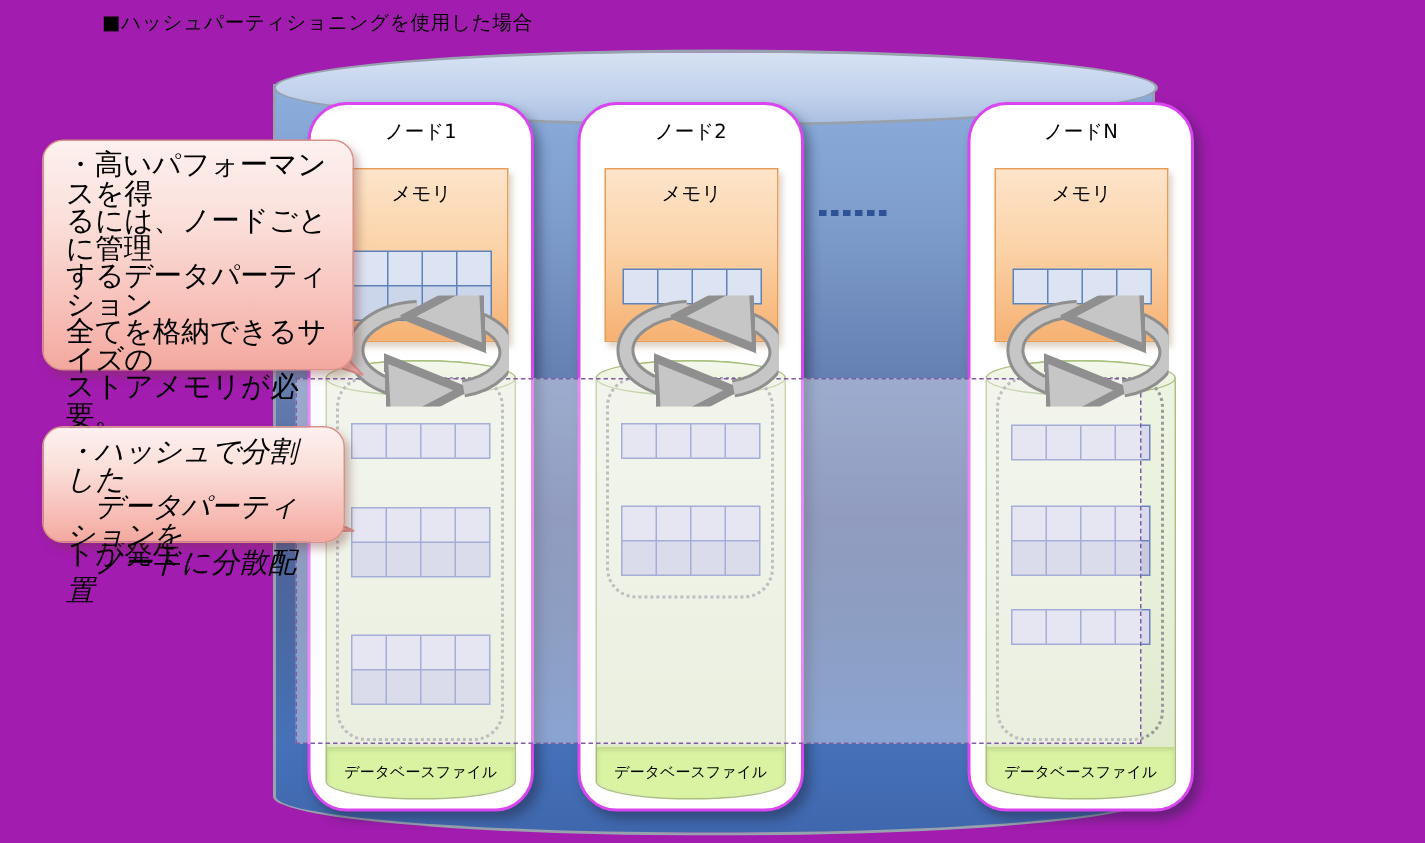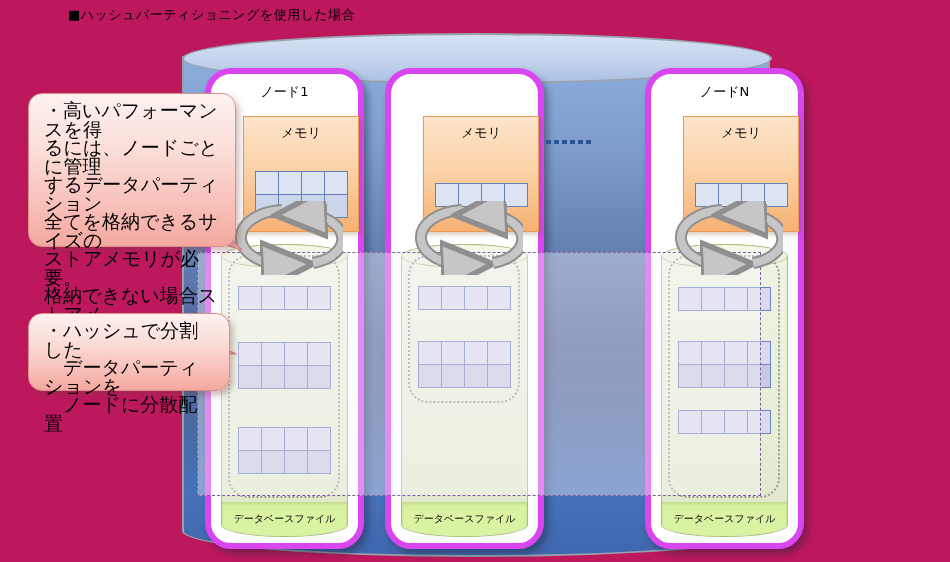--- a/index.html
+++ b/index.html
@@ -1,34 +1,34 @@
 <!DOCTYPE html>
 <html><head>
 <meta charset="utf-8">
 <style>
   html,body{margin:0;padding:0;background:#fff;}
-  .stage{position:relative;width:950px;height:562px;background:#be185d;overflow:hidden;
+  .stage{position:relative;width:950px;height:562px;background:#a21caf;overflow:hidden;
          font-family:"DejaVu Sans","Liberation Sans",sans-serif;color:#000;}
   .title{position:absolute;left:68px;top:6px;font-size:13px;letter-spacing:0.5px;}
 
   
   .cyl-body{position:absolute;left:182px;top:56px;width:584px;height:499px;
     border-left:2px solid #98a2ae;border-right:2px solid #98a2ae;border-bottom:2px solid #98a2ae;
     border-radius:0 0 292px 292px / 0 0 26px 26px;
     background:linear-gradient(180deg,#8caedd 0%,#7e9dcd 18%,#6681b4 38%,#50639a 58%,#4a689f 72%,#4671b9 88%,#3f67ad 100%);}
   .cyl-top{position:absolute;left:182px;top:33px;width:586px;height:47px;border-radius:50%;
     border:2px solid #98a2ae;background:linear-gradient(180deg,#d6e1f3 0%,#c2d2ec 60%,#aabfe2 100%);}
 
   
   .node{position:absolute;top:68px;width:147px;height:469px;background:#fff;
-    border:6px solid #d946ef;border-radius:26px;
+    border:2px solid #d946ef;border-radius:26px;
     box-shadow:4px 5px 7px rgba(30,35,60,0.45);}
   .node-title{position:absolute;top:9px;left:0;width:100%;text-align:center;font-size:13px;}
 
-  .membox{position:absolute;left:32px;top:42px;width:114px;height:114px;
+  .membox{position:absolute;left:16px;top:42px;width:114px;height:114px;
     background:linear-gradient(180deg,#fde4ca 0%,#fbd3a9 45%,#f6b172 100%);
     border:1px solid #e89b55;box-shadow:2px 3px 4px rgba(120,80,30,0.25);}
   .mem-label{position:absolute;top:7px;width:100%;text-align:center;font-size:13px;}
 
   .tbl{position:absolute;display:grid;grid-template-columns:repeat(4,22px);grid-auto-rows:22px;gap:1px;padding:1px;}
   .tbl.mem{background:#5f83b8;}
   .tbl.mem .c0{background:#dce4f3;} .tbl.mem .c1{background:#ccd6eb;}
   .tbl.db{background:#7081c0;}
   .tbl.db .c0{background:#d9dbec;} .tbl.db .c1{background:#c8cbe0;}
 
@@ -51,21 +51,21 @@
   
   .dots{position:absolute;left:546px;top:140px;display:flex;gap:3px;}
   .dots div{width:5px;height:4px;background:#2e5394;}
 
   
   .callout{position:absolute;z-index:70;border:1.5px solid #d9908a;border-radius:14px;
     background:linear-gradient(180deg,#fdf1ef 0%,#fbdfda 35%,#f6b6ae 85%,#f3a89f 100%);
     box-shadow:3px 4px 6px rgba(120,60,60,0.35);padding:7px 15px;font-size:19px;line-height:18.5px;
     white-space:pre-line;margin-left:20px;}
   .callout1{left:8px;top:93px;width:176px;height:138px;}
-  .callout2{left:8px;top:313px;width:170px;height:62px;}
+  .callout2{left:8px;top:284px;width:170px;height:62px;font-style:italic;}
   .tail{position:absolute;z-index:69;}
 </style>
 </head>
 <body>
 
 <div class="stage">
 
   <div class="title">■ハッシュパーティショニングを使用した場合</div>
 
   <div class="cyl-body"></div>
@@ -124,20 +124,21 @@
             <div class="c0"></div>
             <div class="c1"></div>
             <div class="c1"></div>
             <div class="c1"></div>
             <div class="c1"></div>
           </div>
           <div class="db-label">データベースファイル</div>
         </div>
       </div>
       <div class="node" style="left: 385px;">
+        <div class="node-title">ノード2</div>
         <div class="membox">
           <div class="mem-label">メモリ</div>
           <div class="tbl mem" style="left: 11px; top: 66px;">
             <div class="c0"></div>
             <div class="c0"></div>
             <div class="c0"></div>
             <div class="c0"></div>
           </div>
         </div>
         <svg width="118" height="74" class="cycle">

